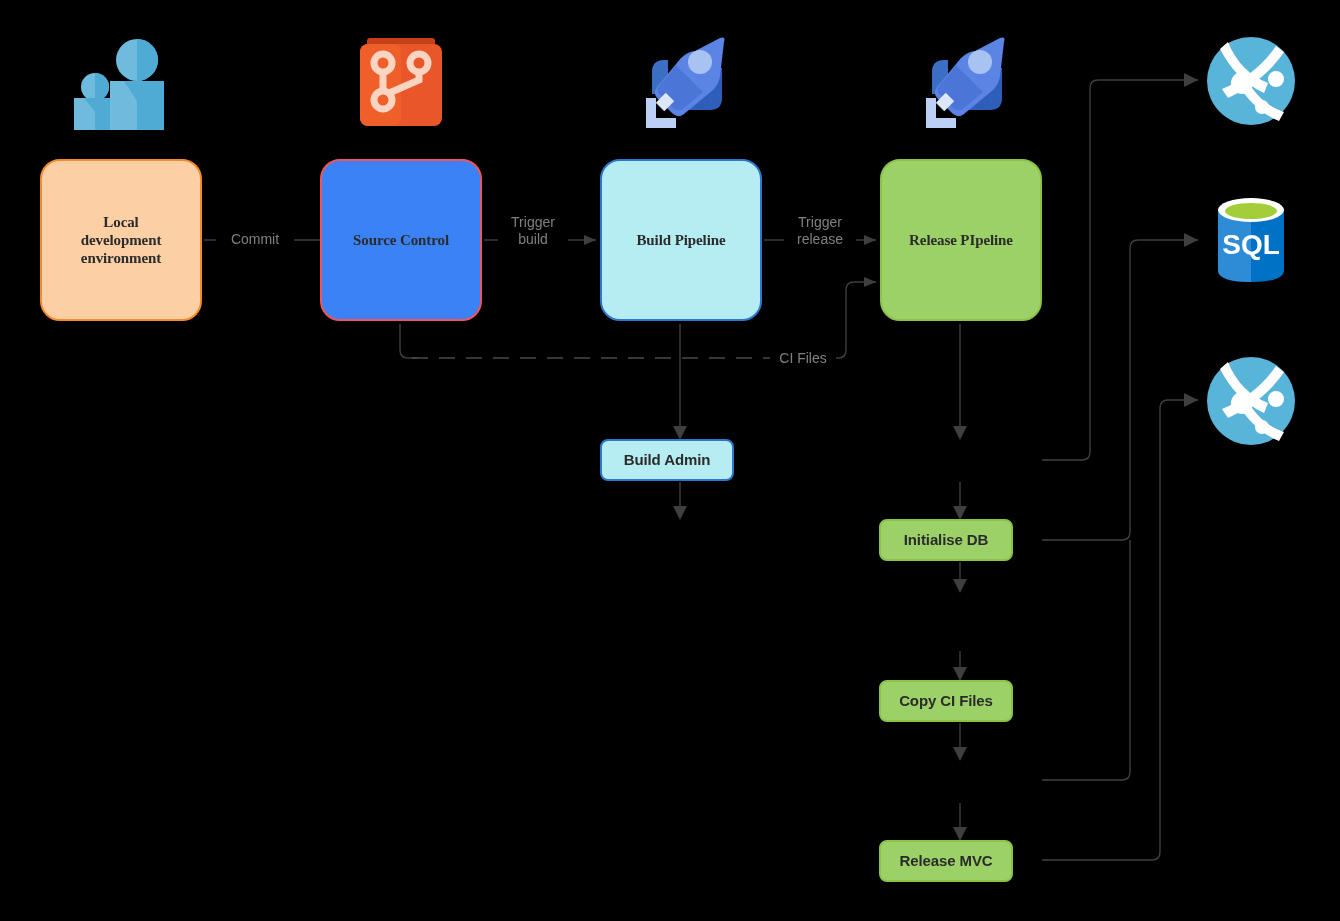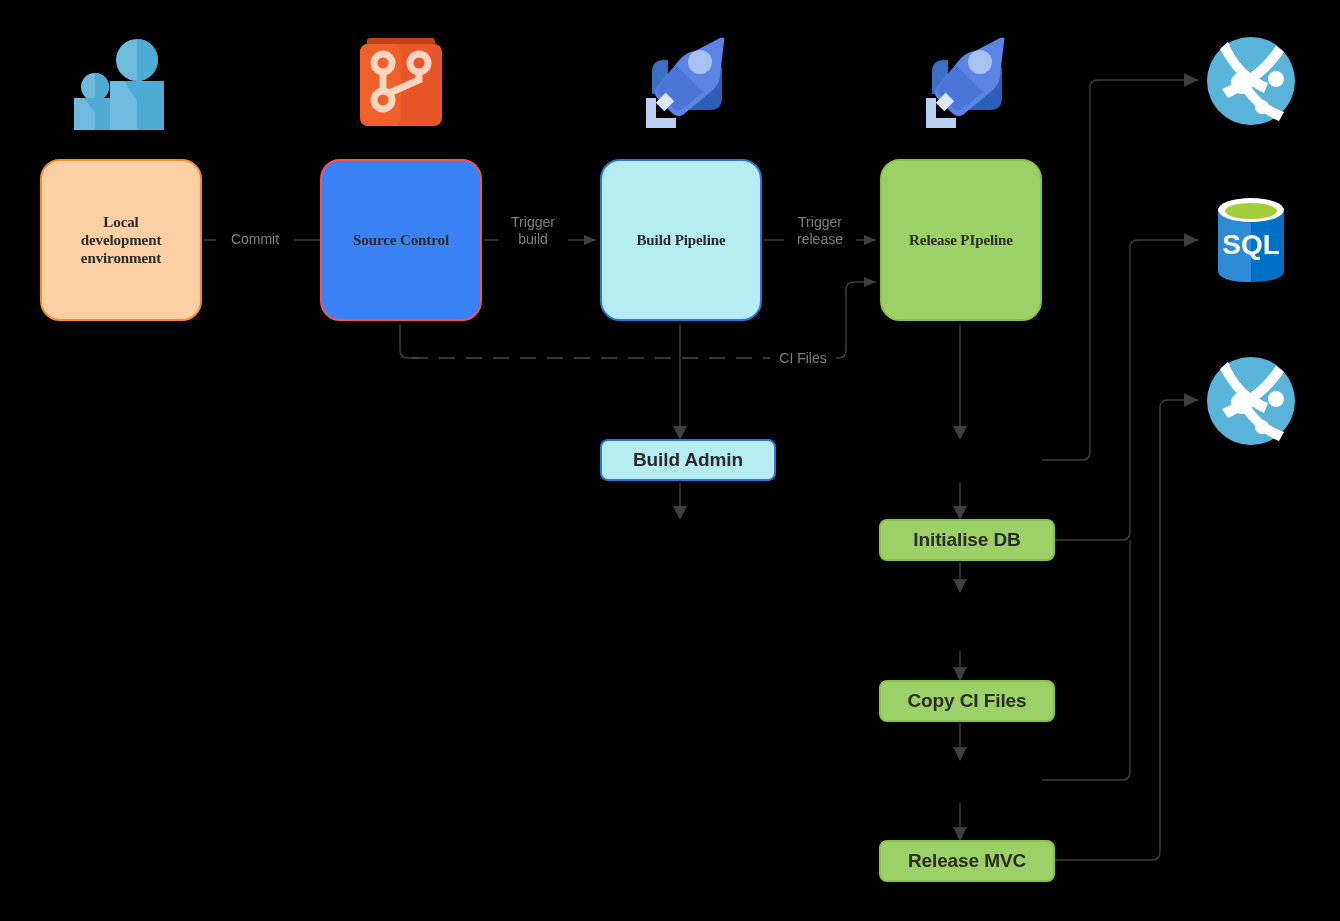--- a/index.html
+++ b/index.html
@@ -29,24 +29,24 @@
   }
   .node-big {
     width: 162px;
     height: 162px;
     border-radius: 20px;
     font-size: 15px;
     padding: 6px;
     font-family: Liberation Serif, serif;
   }
   .node-small {
-    width: 176px;
+    width: 134px;
     height: 42px;
     border-radius: 8px;
-    font-size: 19px;
+    font-size: 15px;
     padding: 3px 5px;
   }
   .node-small.tall { height: 58px; }
 
   .fill-orange { background: #FCCFA4; border: 2px solid #F68B2C; }
   .fill-pink   { background: #3b82f6; border: 2px solid #F2545B; }
   .fill-cyan   { background: #B6EDF2; border: 2px solid #2B78CE; }
   .fill-green  { background: #9BD166; border: 2px solid #8BC34A; }
 
   .icon { position: absolute; }

